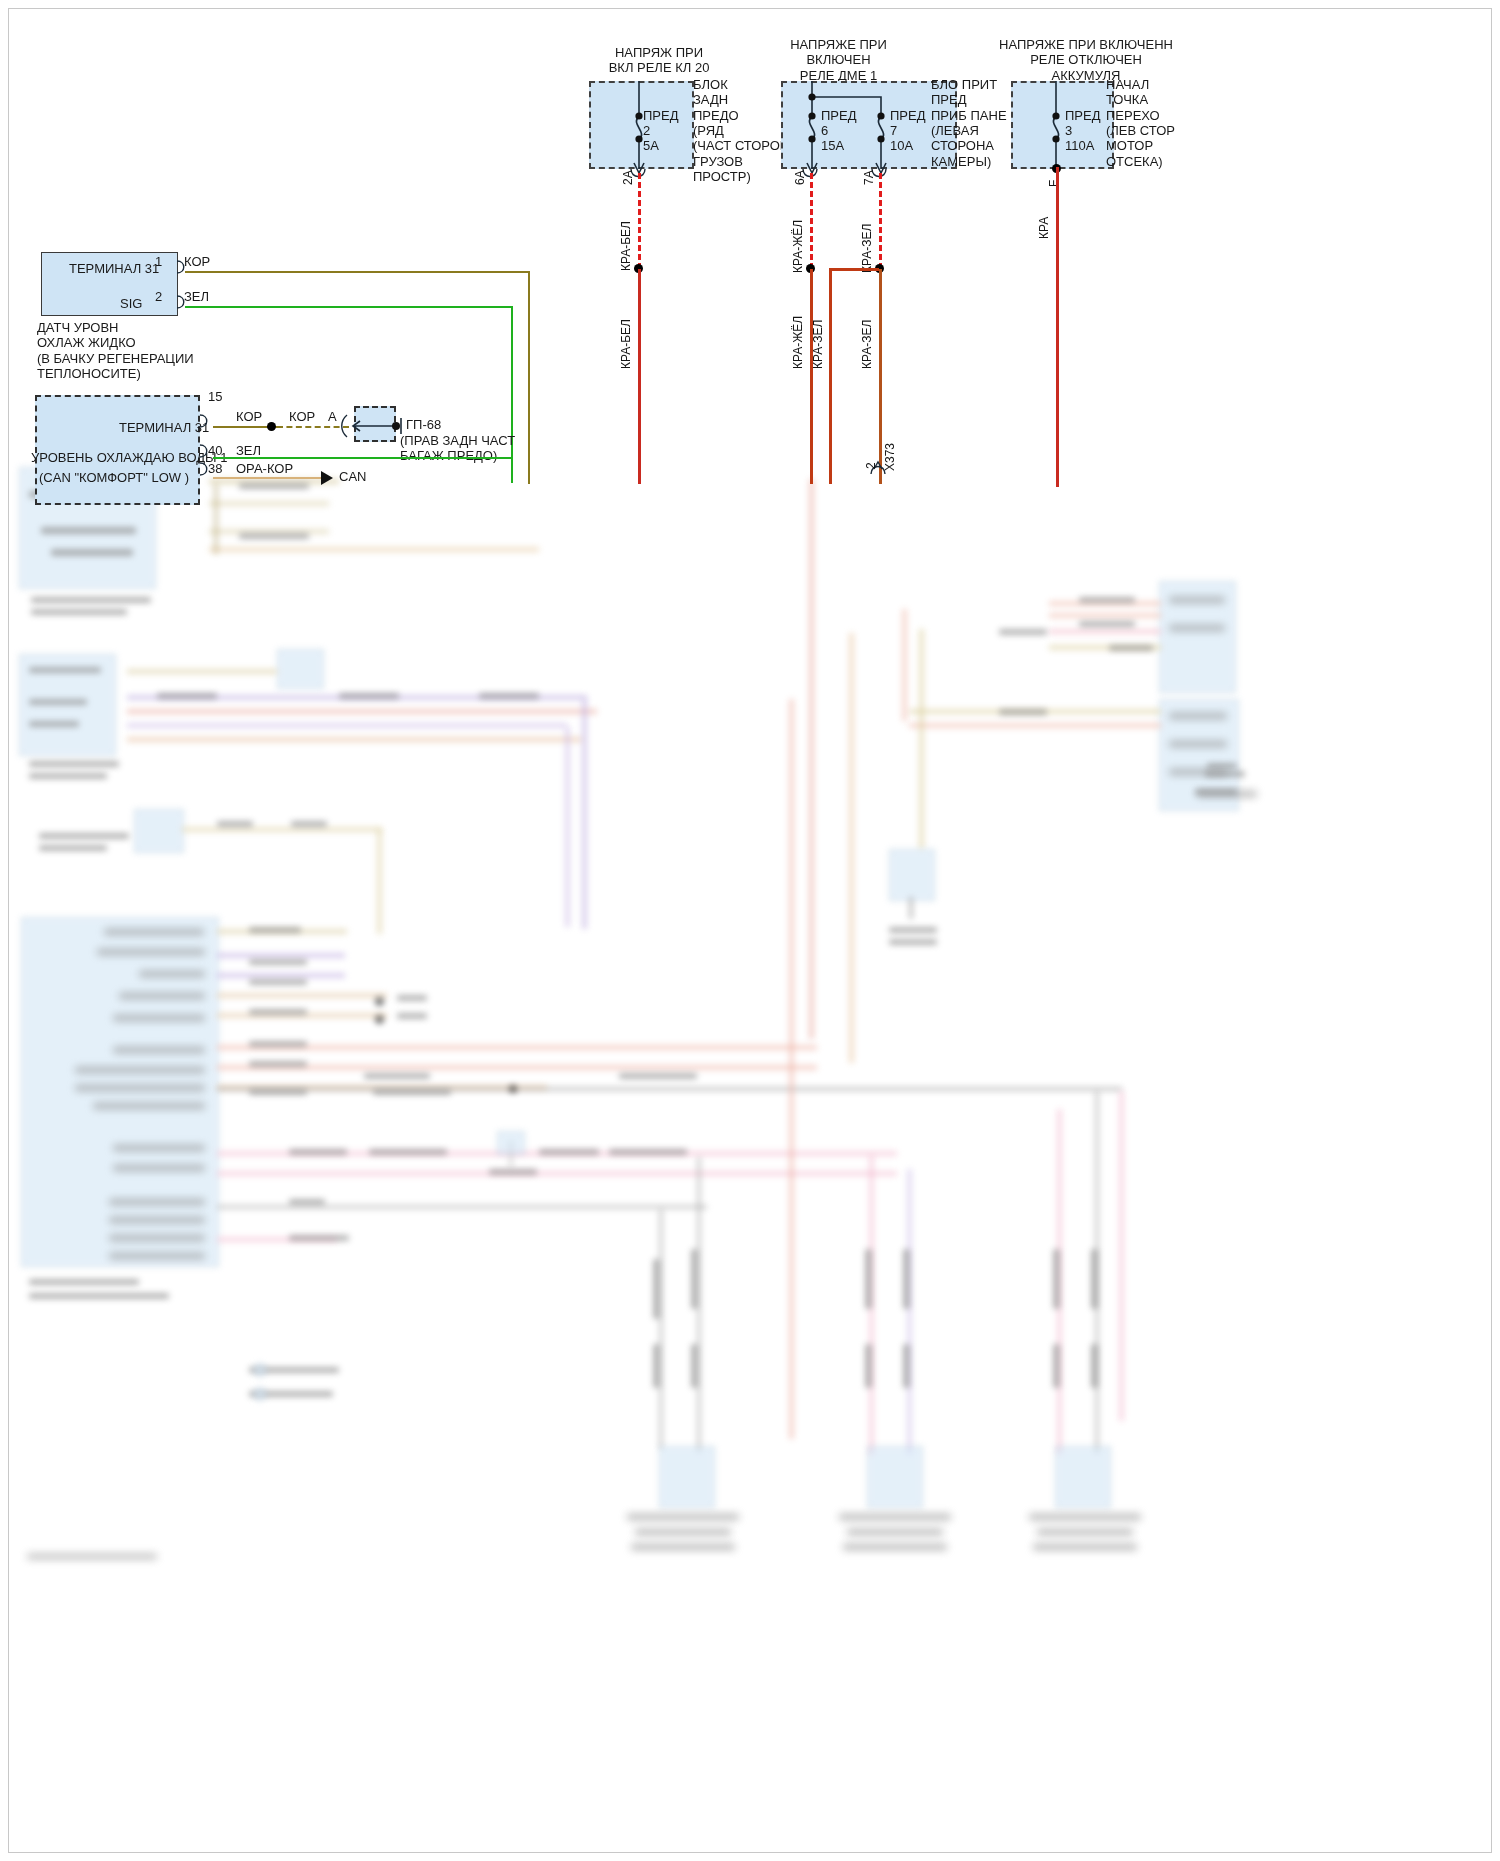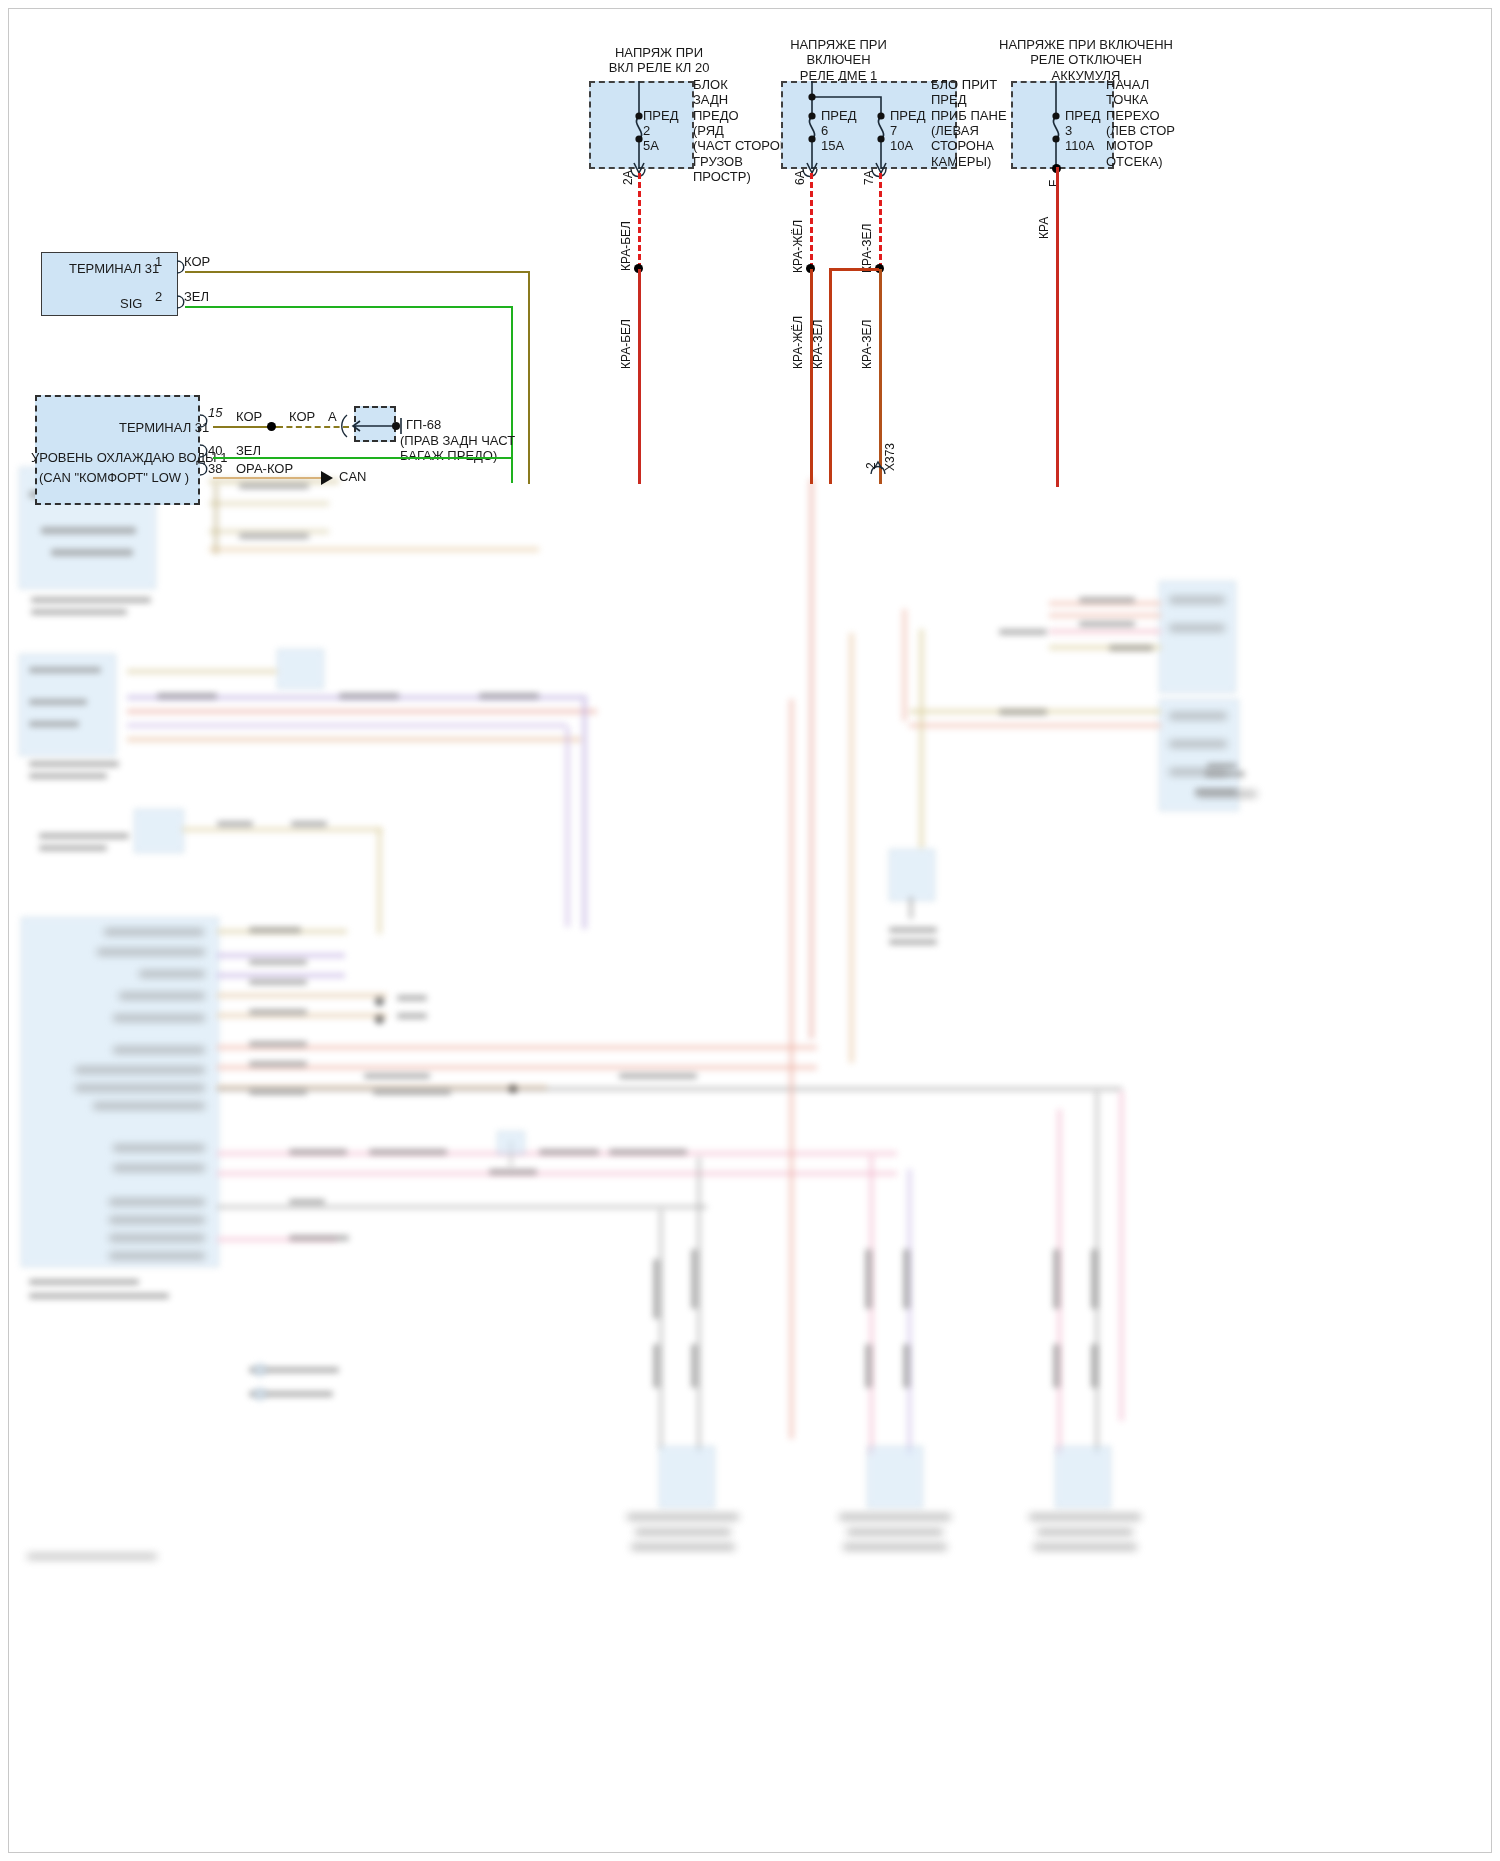--- a/index.html
+++ b/index.html
@@ -334,32 +334,36 @@
     <div class="lbl t13" style="left:146px;top:280px;">2</div>
     <div class="lbl t13" style="left:175px;top:245px;">КОР</div>
     <div class="lbl t13" style="left:175px;top:280px;">ЗЕЛ</div>
 
     <div class="hwire" style="left:176px;top:262px;width:344px;border-top:2.5px solid #8a7a1e;"></div>
     <div class="vwire" style="left:519px;top:262px;border-left:2.5px solid #8a7a1e;height:213px;"></div>
 
     <div class="hwire" style="left:176px;top:297px;width:327px;border-top:2.5px solid #1eb11e;"></div>
     <div class="vwire" style="left:502px;top:297px;border-left:2.5px solid #1eb11e;height:177px;"></div>
 
+    <div class="lbl t13" style="left:28px;top:311px;width:220px;">ДАТЧ УРОВН
+ОХЛАЖ ЖИДКО
+(В БАЧКУ РЕГЕНЕРАЦИИ
+ТЕПЛОНОСИТЕ)</div>
 
     <div class="dashbox" style="left:26px;top:386px;width:165px;height:110px;"></div>
     <div class="lbl t13" style="left:110px;top:411px;">ТЕРМИНАЛ 31</div>
     <div class="lbl t13" style="left:22px;top:441px;">УРОВЕНЬ ОХЛАЖДАЮ ВОДЫ 1</div>
     <div class="lbl t13" style="left:30px;top:461px;">(CAN "КОМФОРТ" LOW )</div>
 
     <svg style="position:absolute;left:189px;top:404px;width:16px;height:78px;">
       <path d="M2,2 C11,2 11,14 2,14" stroke="#1b2a38" stroke-width="1.4" fill="none"></path>
       <path d="M2,32 C11,32 11,44 2,44" stroke="#1b2a38" stroke-width="1.4" fill="none"></path>
       <path d="M2,50 C11,50 11,62 2,62" stroke="#1b2a38" stroke-width="1.4" fill="none"></path>
     </svg>
-    <div class="lbl t13" style="left:199px;top:396px;font-style:italic;">15</div>
+    <div class="lbl t13" style="left:199px;top:380px;">15</div>
     <div class="lbl t13" style="left:199px;top:434px;">40</div>
     <div class="lbl t13" style="left:199px;top:452px;">38</div>
     <div class="lbl t13" style="left:227px;top:400px;">КОР</div>
     <div class="lbl t13" style="left:227px;top:434px;">ЗЕЛ</div>
     <div class="lbl t13" style="left:227px;top:452px;">ОРА-КОР</div>
 
     <div class="hwire" style="left:204px;top:417px;width:70px;border-top:2.5px solid #8a7a1e;"></div>
     <div class="node" style="left:258px;top:413px;"></div>
     <div class="hwire" style="left:268px;top:417px;width:72px;border-top:2.5px dashed #8a7a1e;"></div>
     <div class="lbl t13" style="left:280px;top:400px;">КОР</div>

